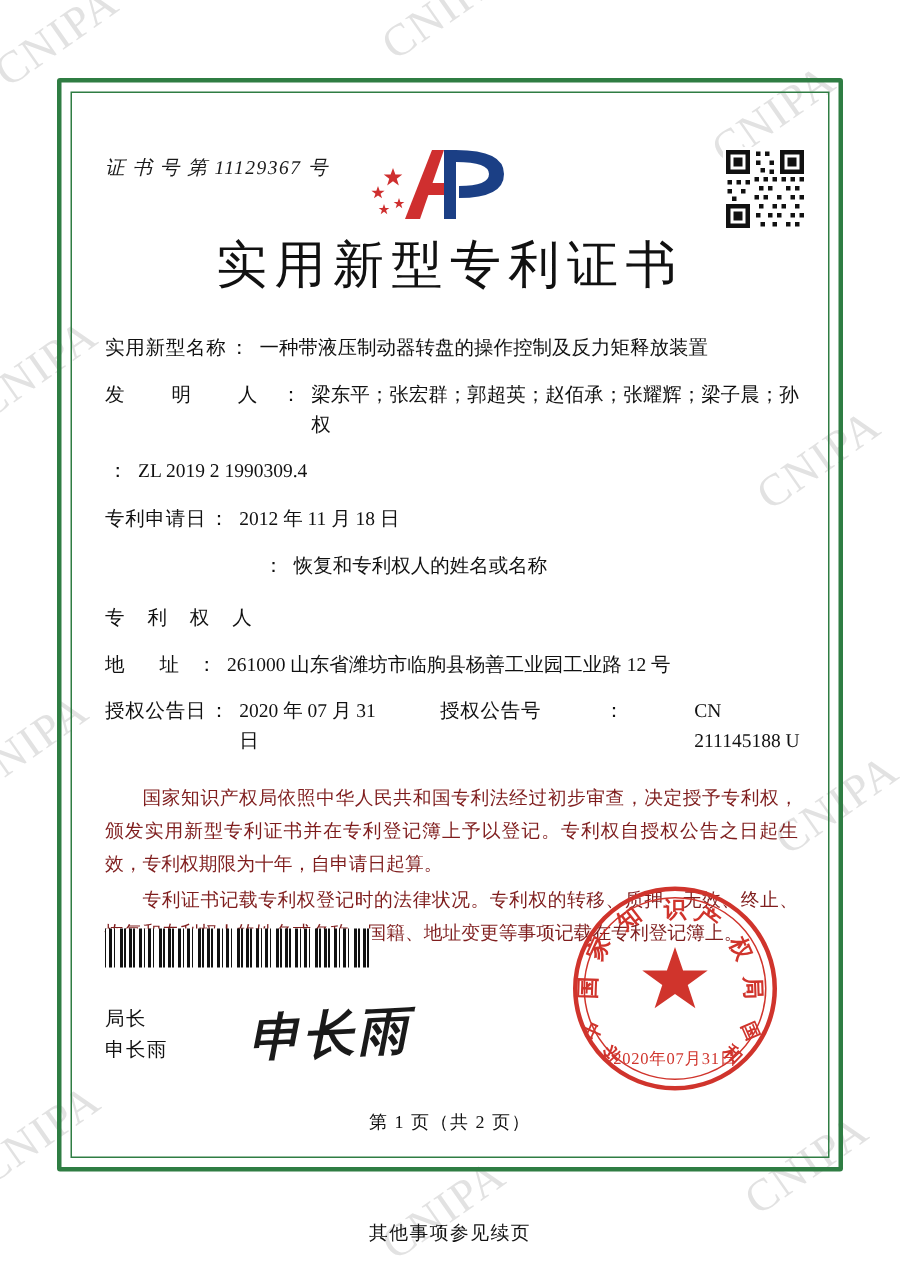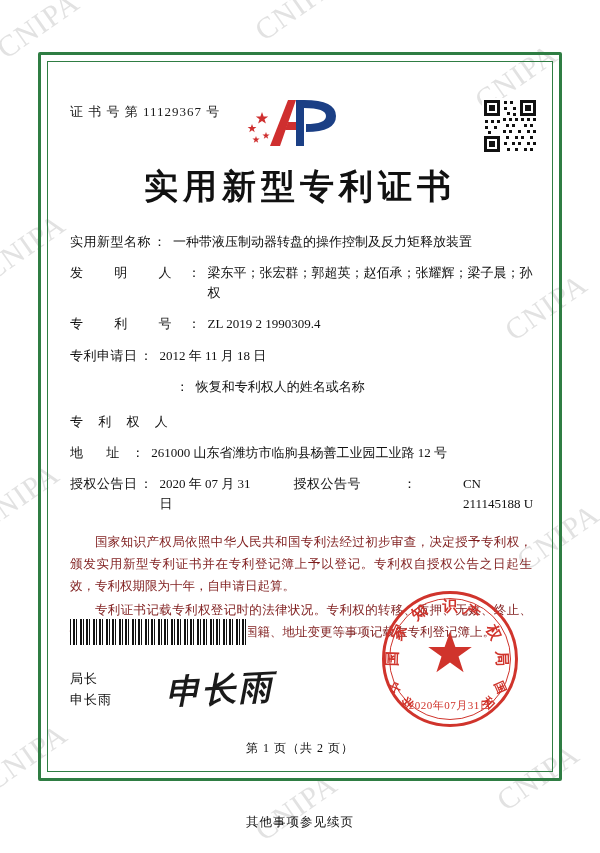--- a/index.html
+++ b/index.html
@@ -82,20 +82,21 @@
     height: 80px;
   }
   .cert-no {
     position: absolute;
     left: 14px;
     top: 33px;
     font-size: 13px;
     color: #1a1a1a;
     letter-spacing: 1px;
     white-space: nowrap;
+    font-style: italic;
   }
   .logo {
     position: absolute;
     left: 50%;
     top: 22px;
     transform: translateX(-50%);
     width: 120px;
     height: 62px;
   }
   .qr {
@@ -104,23 +105,23 @@
     top: 28px;
     width: 56px;
     height: 56px;
   }
 
   
   .title {
     text-align: center;
     font-size: 34px;
     letter-spacing: 5px;
-    font-weight: bold;
+    font-weight: normal;
     color: #111;
-    margin-top: 14px;
+    margin-top: 4px;
     margin-bottom: 22px;
     font-family: "Liberation Serif", serif;
   }
 
   
   .fields {
     padding: 0 10px 0 14px;
     font-size: 13px;
     color: #111;
     line-height: 1.55;
@@ -399,21 +400,20 @@
 
       <div class="frow">
         <span class="flabel sp2">发 明 人</span>
         <span class="fcolon">：</span>
         <span class="fvalue">
           <span>梁东平；张宏群；郭超英；赵佰承；张耀辉；梁子晨；孙权</span>
         </span>
       </div>
 
       <div class="frow">
-        <span class="flabel sp2">专 利 号</span>
         <span class="fcolon">：</span>
         <span class="fvalue">ZL 2019 2 1990309.4</span>
       </div>
 
       <div class="frow">
         <span class="flabel">专利申请日</span>
         <span class="fcolon">：</span>
         <span class="fvalue">2012 年 11 月 18 日</span>
       </div>
 

